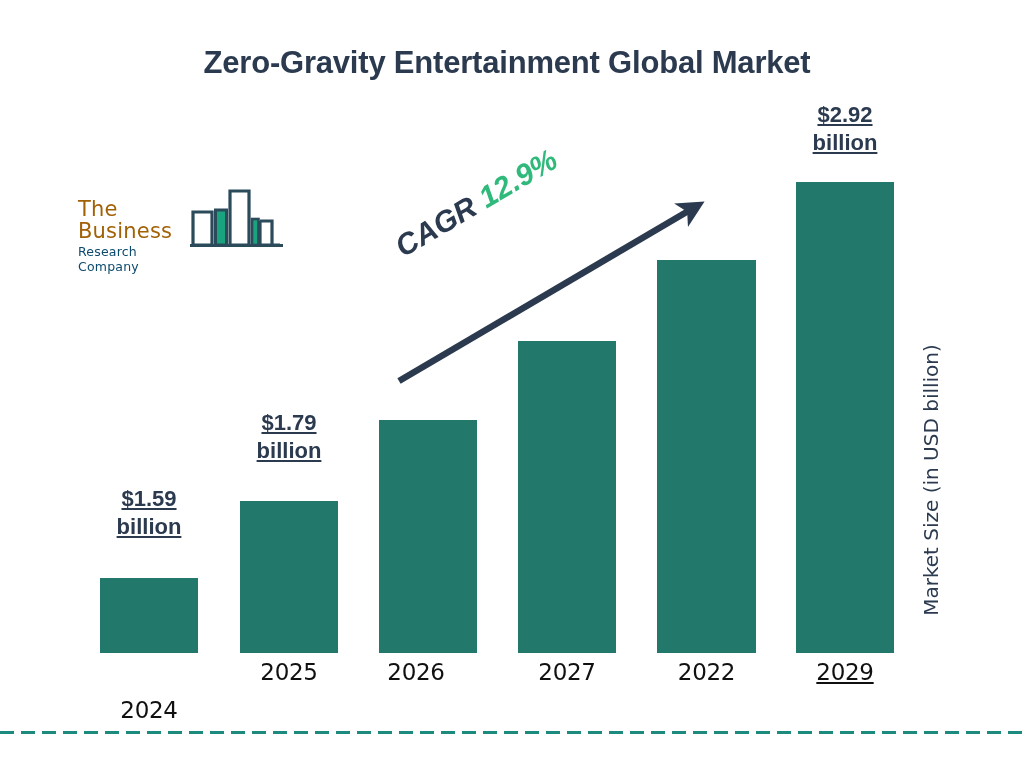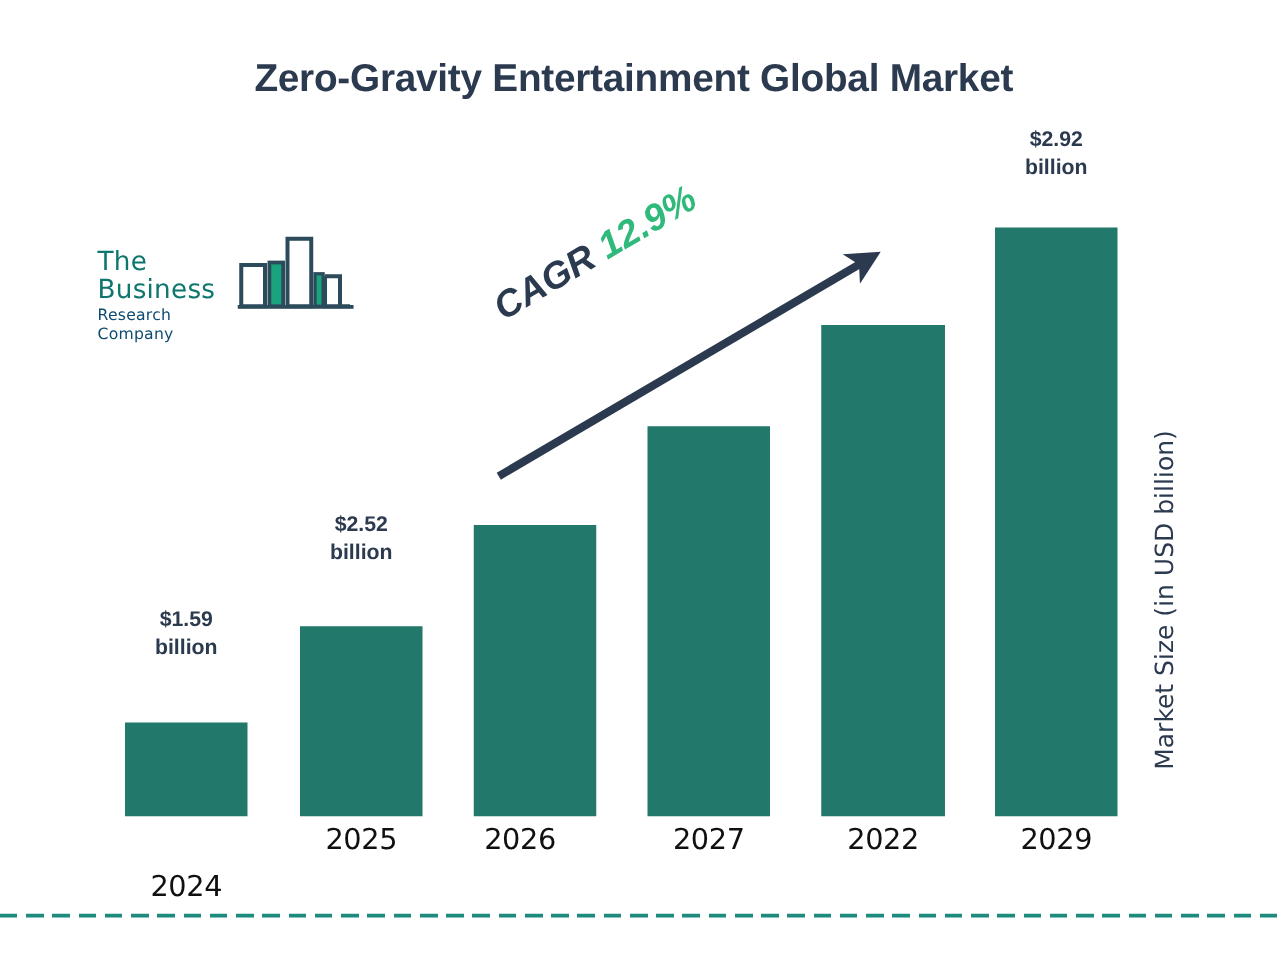--- a/index.html
+++ b/index.html
@@ -35,21 +35,21 @@
     left:78px; top:188px;
     width:205px; height:62px;
   }
   #logo-text-wrap {
     position:absolute;
     left:0; top:10px;
     width:122px;
   }
   #logo-line1 {
     font-size:21px;
-    color:#0f766e;
+    color:#a16207;
     letter-spacing:0.2px;
     line-height:1.05;
     font-family:"DejaVu Sans", sans-serif;
   }
   #logo-line2 {
     font-size:12.5px;
     color:#0c4a6e;
     letter-spacing:0.2px;
     line-height:1.2;
     margin-top:2px;
@@ -66,25 +66,26 @@
     left:0; top:0;
     width:1024px; height:768px;
   }
   .bar {
     position:absolute;
     background:#21786B;
   }
   .bar-label {
     position:absolute;
     text-align:center;
-    font-size:17px;
+    font-size:22px;
     font-weight:bold;
     color:#2B3A4F;
     line-height:1.28;
     width:120px;
+    text-decoration:underline;
   }
   .tick-label {
     position:absolute;
     text-align:center;
     width:120px;
     font-size:23px;
     color:#101010;
     font-family:"DejaVu Sans", sans-serif;
     letter-spacing:-0.3px;
   }
@@ -165,36 +166,36 @@
 
   <div id="plot">
       <div class="bar" style="left: 100px; width: 98px; top: 578px; height: 75px; background: rgb(33, 120, 107);"></div>
       <div class="bar-label" style="left: 89px; top: 485px;">
         <div>$1.59</div>
         <div>billion</div>
       </div>
       <div class="tick-label" style="left: 89px; top: 697px;">2024</div>
       <div class="bar" style="left: 240px; width: 98px; top: 501px; height: 152px; background: rgb(33, 120, 107);"></div>
       <div class="bar-label" style="left: 229px; top: 409px;">
-        <div>$2.52</div>
+        <div>$1.79</div>
         <div>billion</div>
       </div>
       <div class="tick-label" style="left: 229px; top: 659px;">2025</div>
       <div class="bar" style="left: 379px; width: 98px; top: 420px; height: 233px; background: rgb(33, 120, 107);"></div>
       <div class="tick-label" style="left: 356px; top: 659px;">2026</div>
       <div class="bar" style="left: 518px; width: 98px; top: 341px; height: 312px; background: rgb(33, 120, 107);"></div>
       <div class="tick-label" style="left: 507px; top: 659px;">2027</div>
       <div class="bar" style="left: 657px; width: 99px; top: 260px; height: 393px; background: rgb(33, 120, 107);"></div>
       <div class="tick-label" style="left: 646.5px; top: 659px;">2022</div>
       <div class="bar" style="left: 796px; width: 98px; top: 182px; height: 471px; background: rgb(33, 120, 107);"></div>
       <div class="bar-label" style="left: 785px; top: 101px;">
         <div>$2.92</div>
         <div>billion</div>
       </div>
-      <div class="tick-label" style="left: 785px; top: 659px;">2029</div>
+      <div class="tick-label" style="left: 785px; top: 659px; text-decoration: underline;">2029</div>
     </div>
 
   <svg id="cagr-arrow-svg" style="position:absolute;left:0;top:0;width:1024px;height:768px;pointer-events:none;">
     <defs>
       <marker id="arrowhead" markerWidth="4.2" markerHeight="4.2" refX="1.6" refY="2.1" orient="auto">
         <path d="M0,0 L4.2,2.1 L0,4.2 L1.1,2.1 Z" fill="#2B3A4F"></path>
       </marker>
     </defs>
     <line x1="399" y1="381" x2="690" y2="210" stroke="#2B3A4F" stroke-width="6.5" stroke-linecap="butt" marker-end="url(#arrowhead)"></line>
   </svg>

